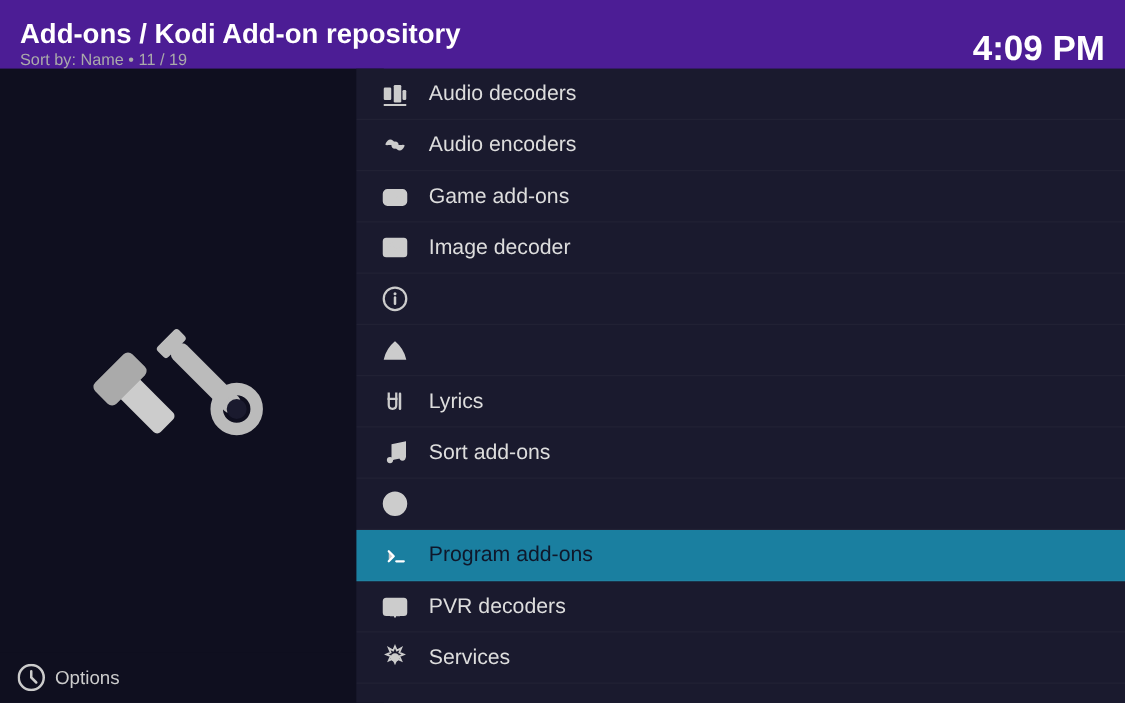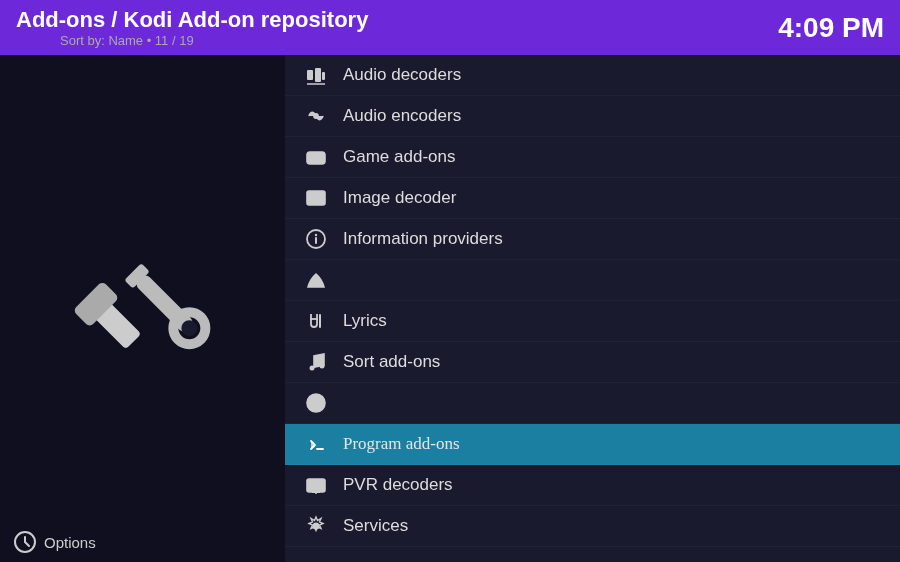--- a/index.html
+++ b/index.html
@@ -11,40 +11,39 @@
       color: #ffffff;
       overflow: hidden;
       position: relative;
     }
 
     
     .header {
       position: absolute;
       top: 0; left: 0; right: 0;
       height: 55px;
-      background-color: #6d28d9;
-      display: flex;
-      align-items: center;
+      background-color: #4c1d95;
+      display: flex;
+      align-items: flex-end;
       justify-content: space-between;
       padding: 0 16px;
       gap: 24px;
     }
     .header-left {
       display: flex;
       flex-direction: column;
     }
     .header-title {
       font-size: 22px;
       font-weight: bold;
       color: #ffffff;
     }
     .header-subtitle {
       font-size: 13px;
       color: #aaaaaa;
-      margin-left: 44px;
     }
     .header-time {
       font-size: 28px;
       font-weight: bold;
       color: #ffffff;
     }
 
     
     .left-panel {
       position: absolute;
@@ -104,22 +103,21 @@
       height: 22px;
       fill: #cccccc;
     }
 
     .menu-label {
       font-size: 17px;
       color: #dddddd;
     }
 
     .menu-item.active .menu-label {
-      color: #e5e5e5;
-      font-family: Liberation Serif, serif;
+      color: #0f172a;
     }
 
     
     .footer {
       position: absolute;
       bottom: 0;
       left: 0;
       width: 285px;
       height: 40px;
       background-color: #0f0f1f;
@@ -227,21 +225,20 @@
       <span class="menu-label">Image decoder</span>
     </div>
     <div class="menu-item">
       <div class="menu-icon">
         <svg viewBox="0 0 22 22" xmlns="http://www.w3.org/2000/svg" fill="#cccccc">
           <circle cx="11" cy="11" r="9" fill="none" stroke="#cccccc" stroke-width="1.8"></circle>
           <rect x="10" y="9" width="2" height="7" rx="1"></rect>
           <circle cx="11" cy="7" r="1.2"></circle>
         </svg>
       </div>
-      <span class="menu-label">Information providers</span>
     </div>
     <div class="menu-item">
       <div class="menu-icon">
         <svg viewBox="0 0 22 22" xmlns="http://www.w3.org/2000/svg" fill="none" stroke="#cccccc" stroke-width="1.6">
           <path d="M3 18 Q5 10 11 5 Q17 10 19 18 Z"></path>
           <path d="M7 15 Q11 8 15 15"></path>
         </svg>
       </div>
     </div>
     <div class="menu-item">

